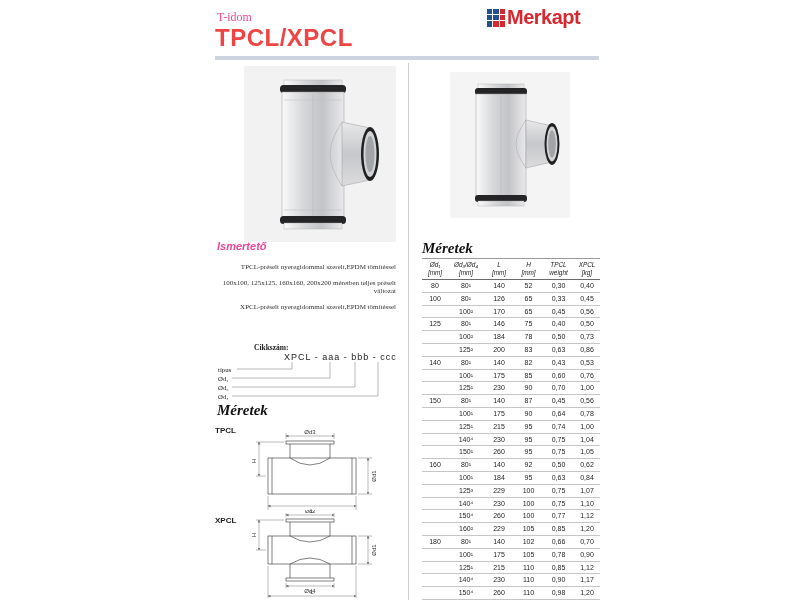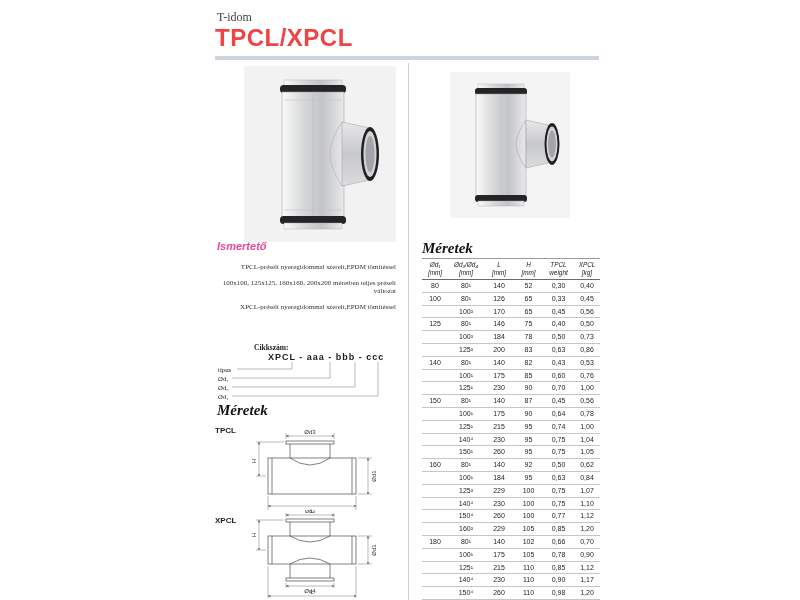--- a/index.html
+++ b/index.html
@@ -4,35 +4,35 @@
 <style>
   * { margin:0; padding:0; box-sizing:border-box; }
   html,body { background:#ffffff; }
   .page {
     position:relative; width:800px; height:600px; background:#fff;
     font-family:"Liberation Sans", sans-serif; color:#222; overflow:hidden;
   }
   .abs { position:absolute; }
 
   
-  .doc-subtitle { left:217px; top:10px; font-family:"Liberation Serif",serif; font-size:12px; color:#404040; }
+  .doc-subtitle { left:217px; top:10px; font-family:"Liberation Serif",serif; font-size:12px; color:#ec4899; }
   .doc-title { left:215px; top:24px; font-size:24px; font-weight:bold; color:#ef4444; letter-spacing:.5px; }
   .brand { left:487px; top:6px; display:flex; align-items:center; gap:2px; }
   .brand-grid { width:18px; height:18px; display:grid; grid-template-columns:repeat(3,1fr); grid-template-rows:repeat(3,1fr); gap:1px; }
   .brand-grid i { display:block; }
   .brand-name { font-size:20px; font-weight:bold; letter-spacing:-0.5px; }
   .header-rule { left:215px; top:56px; width:384px; height:4px; background:#ccd5df; }
   .v-divider { left:408px; top:63px; width:1px; height:537px; background:#cfcfcf; }
 
   
   .h-ismerteto { left:217px; top:240px; font-family:Liberation Sans, sans-serif; font-style:italic; font-weight:bold; font-size:11px; color:#ec4899; }
   .desc-wrap { left:218px; top:263px; width:178px; font-family:"Liberation Serif",serif; font-size:7px; line-height:8.5px; color:#333;text-align:right; }
   .desc-wrap p { margin-bottom:7px; }
   .cikkszam-label { left:218px; top:343px; font-family:"Liberation Serif",serif; font-weight:bold; font-size:7.5px; color:#222;padding-left:36px; }
-  .code-line { left:268px; top:352px; font-size:9px; font-weight:bold; letter-spacing:1px; color:#1b1b1b; }
+  .code-line { left:284px; top:352px; font-size:9px; font-weight:normal; letter-spacing:1px; color:#1b1b1b; }
   .callout-label { font-size:6.8px; color:#222; font-family:"Liberation Serif",serif; }
   .cl-0 { left:218px; top:366px; }
   .cl-1 { left:218px; top:375px; }
   .cl-2 { left:218px; top:384px; }
   .cl-3 { left:218px; top:393px; }
   .h-meretek-left { left:217px; top:402px; font-family:"Liberation Serif",serif; font-style:italic; font-weight:bold; font-size:15px; color:#141414; }
   .lbl-tpcl { left:215px; top:426px; font-size:8px; font-weight:bold; color:#1b1b1b; }
   .lbl-xpcl { left:215px; top:516px; font-size:8px; font-weight:bold; color:#1b1b1b; }
 
   
@@ -54,20 +54,34 @@
   .dim-line { stroke:#777; stroke-width:0.5; fill:none; }
 </style>
 </head>
 <body>
 
 <div class="page">
 
   <div class="abs doc-subtitle">T-idom</div>
   <div class="abs doc-title">TPCL/XPCL</div>
 
+  <div class="abs brand">
+    <span class="brand-grid" id="brand-grid">
+        <i style="background: rgb(35, 81, 142);"></i>
+        <i style="background: rgb(35, 81, 142);"></i>
+        <i style="background: rgb(215, 40, 47);"></i>
+        <i style="background: rgb(35, 81, 142);"></i>
+        <i style="background: rgb(35, 81, 142);"></i>
+        <i style="background: rgb(215, 40, 47);"></i>
+        <i style="background: rgb(35, 81, 142);"></i>
+        <i style="background: rgb(215, 40, 47);"></i>
+        <i style="background: rgb(215, 40, 47);"></i>
+      </span>
+    <span class="brand-name" id="brand-name" style="color: rgb(215, 40, 47);">Merkapt</span>
+  </div>
 
   <div class="abs header-rule"></div>
   <div class="abs v-divider"></div>
 
   <svg class="abs" style="left:244px; top:66px;" width="152" height="176" viewBox="0 0 152 176">
     <defs>
       <linearGradient id="metalA" x1="0" y1="0" x2="1" y2="0">
         <stop offset="0" stop-color="#fafafa"></stop>
           <stop offset="0.35" stop-color="#d6d7d9"></stop>
         <stop offset="0.65" stop-color="#c3c4c7"></stop>

